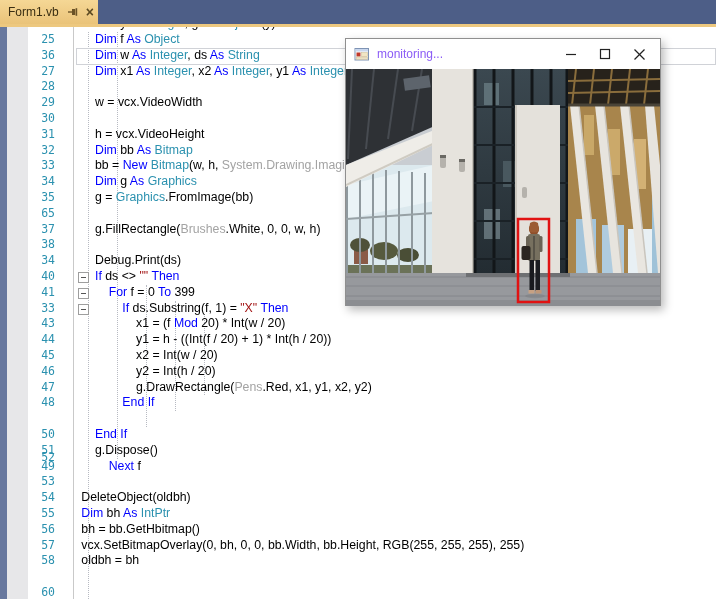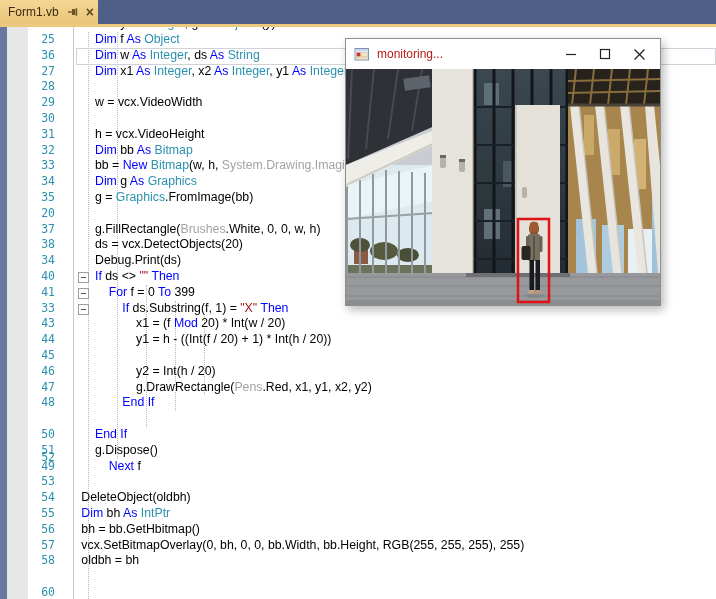--- a/index.html
+++ b/index.html
@@ -29,21 +29,21 @@
   .tok-g{color:#A3A3A3;} .tok-p{color:#000000;}
   #curline{left:76px;top:47.8px;width:638px;height:14.8px;border:1px solid #D0D2D7;z-index:1;}
   .fold{width:9px;height:9px;background:#fff;border:1px solid #9E9E9E;z-index:2;
         display:flex;align-items:center;justify-content:center;}
   .fold::after{content:"";display:block;width:5px;height:1px;background:#555;}
   
   #monwin{left:345px;top:38px;width:316px;height:268px;background:#fff;border:1px solid #8F8F8F;
           box-sizing:border-box;z-index:10;box-shadow:3px 4px 9px rgba(0,0,0,0.28);}
   #montitle{left:0;top:0;width:314px;height:30px;background:#fff;display:flex;align-items:center;}
   #montitle .ticon{margin-left:8px;width:16px;height:16px;}
-  #montitle .ttext{margin-left:7px;font-size:12px;color:#b91c1c;}
+  #montitle .ttext{margin-left:7px;font-size:12px;color:#8b5cf6;}
   .winbtn{width:34px;height:22px;display:flex;align-items:center;justify-content:center;}
   #monbtns{position:absolute;right:4px;top:4px;display:flex;}
   #monphoto{left:0;top:30px;width:314px;height:237px;}
 </style>
 </head>
 <body>
 
 <div class="abs" id="tabbar">
   <div id="tab">
     <span class="label">Form1.vb</span>
@@ -114,30 +114,29 @@
     </div>
     <div class="row" style="top: 174.2px;">
       <span class="lnum">34</span>
       <span class="code"><span class="tok-p">            </span><span class="tok-k">Dim</span><span class="tok-p"> g </span><span class="tok-k">As</span><span class="tok-p"> </span><span class="tok-ty">Graphics</span></span>
     </div>
     <div class="row" style="top: 190px;">
       <span class="lnum">35</span>
       <span class="code"><span class="tok-p">            g = </span><span class="tok-ty">Graphics</span><span class="tok-p">.FromImage(bb)</span></span>
     </div>
     <div class="row" style="top: 205.8px;">
-      <span class="lnum">20</span>
+      <span class="lnum">65</span>
       <span class="code"></span>
     </div>
     <div class="row" style="top: 221.6px;">
       <span class="lnum">37</span>
       <span class="code"><span class="tok-p">            g.FillRectangle(</span><span class="tok-g">Brushes</span><span class="tok-p">.White, 0, 0, w, h)</span></span>
     </div>
     <div class="row" style="top: 237.4px;">
       <span class="lnum">38</span>
-      <span class="code"><span class="tok-p">            ds = vcx.DetectObjects(20)</span></span>
     </div>
     <div class="row" style="top: 253.2px;">
       <span class="lnum">34</span>
       <span class="code"><span class="tok-p">            Debug.Print(ds)</span></span>
     </div>
     <div class="row" style="top: 269px;">
       <span class="lnum">40</span>
       <span class="code"><span class="tok-p">            </span><span class="tok-k">If</span><span class="tok-p"> ds &lt;&gt; </span><span class="tok-s">""</span><span class="tok-p"> </span><span class="tok-k">Then</span></span>
     </div>
     <div class="row" style="top: 284.8px;">
@@ -151,20 +150,21 @@
     <div class="row" style="top: 316.4px;">
       <span class="lnum">43</span>
       <span class="code"><span class="tok-p">                        x1 = (f </span><span class="tok-k">Mod</span><span class="tok-p"> 20) * Int(w / 20)</span></span>
     </div>
     <div class="row" style="top: 332.2px;">
       <span class="lnum">44</span>
       <span class="code"><span class="tok-p">                        y1 = h - ((Int(f / 20) + 1) * Int(h / 20))</span></span>
     </div>
     <div class="row" style="top: 348px;">
       <span class="lnum">45</span>
+      <span class="code"><span class="tok-p">                        x2 = Int(w / 20)</span></span>
     </div>
     <div class="row" style="top: 363.8px;">
       <span class="lnum">46</span>
       <span class="code"><span class="tok-p">                        y2 = Int(h / 20)</span></span>
     </div>
     <div class="row" style="top: 379.6px;">
       <span class="lnum">47</span>
       <span class="code"><span class="tok-p">                        g.DrawRectangle(</span><span class="tok-g">Pens</span><span class="tok-p">.Red, x1, y1, x2, y2)</span></span>
     </div>
     <div class="row" style="top: 395.4px;">

